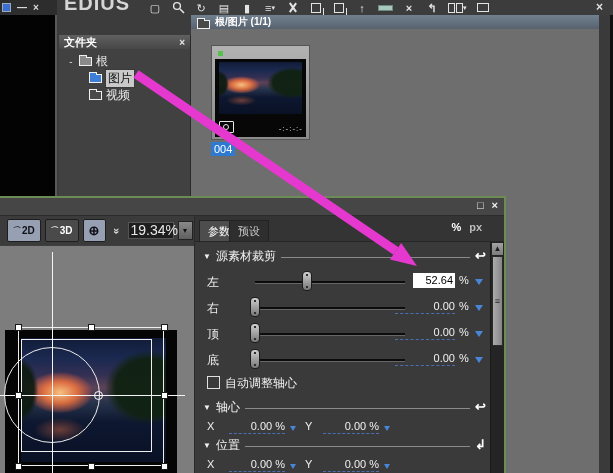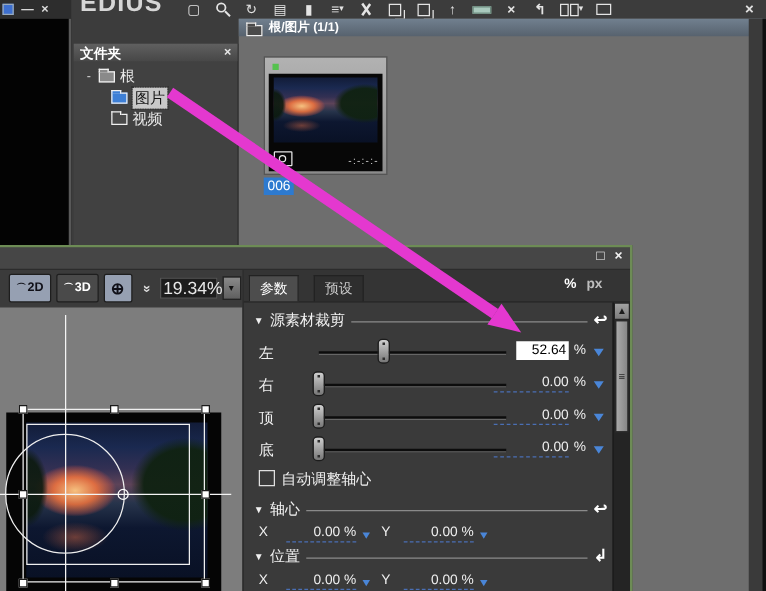--- a/index.html
+++ b/index.html
@@ -200,21 +200,21 @@
     </div>
   </div>
   <div id="thumbcard" class="abs">
     <span class="dot"></span>
     <div id="thumbblack">
       <div id="thumbimg" class="sunset"></div>
       <span class="cam"></span>
       <span id="tc">-:-:-:-</span>
     </div>
   </div>
-  <span id="clipname" class="abs">006</span>
+  <span id="clipname" class="abs">004</span>
   <div id="binstrip" class="abs"></div>
 
   <div id="layouter" class="abs">
     <div id="ltitle">
       <span class="btns">
         <span>□</span>
         <span>×</span>
       </span>
     </div>
 
@@ -250,21 +250,21 @@
       <div class="hdl" style="left:16px;top:146px;"></div>
       <div class="hdl" style="left:162px;top:146px;"></div>
       <div class="hdl" style="left:16px;top:217px;"></div>
       <div class="hdl" style="left:89px;top:217px;"></div>
       <div class="hdl" style="left:162px;top:217px;"></div>
     </div>
 
     <div id="params">
       <div id="tabrow">
         <span class="tab active" style="left:4px;">参数</span>
-        <span class="tab inactive" style="left:56px;">预设</span>
+        <span class="tab inactive" style="left:34px;">预设</span>
         <span id="units">
           <span class="pc">%</span><span class="px">px</span>
         </span>
       </div>
 
       <div class="sechead" style="top:33px;">
         <span class="tri">▼</span>
         <span class="stitle">源素材裁剪</span>
         <span class="rule"></span>
       </div>

